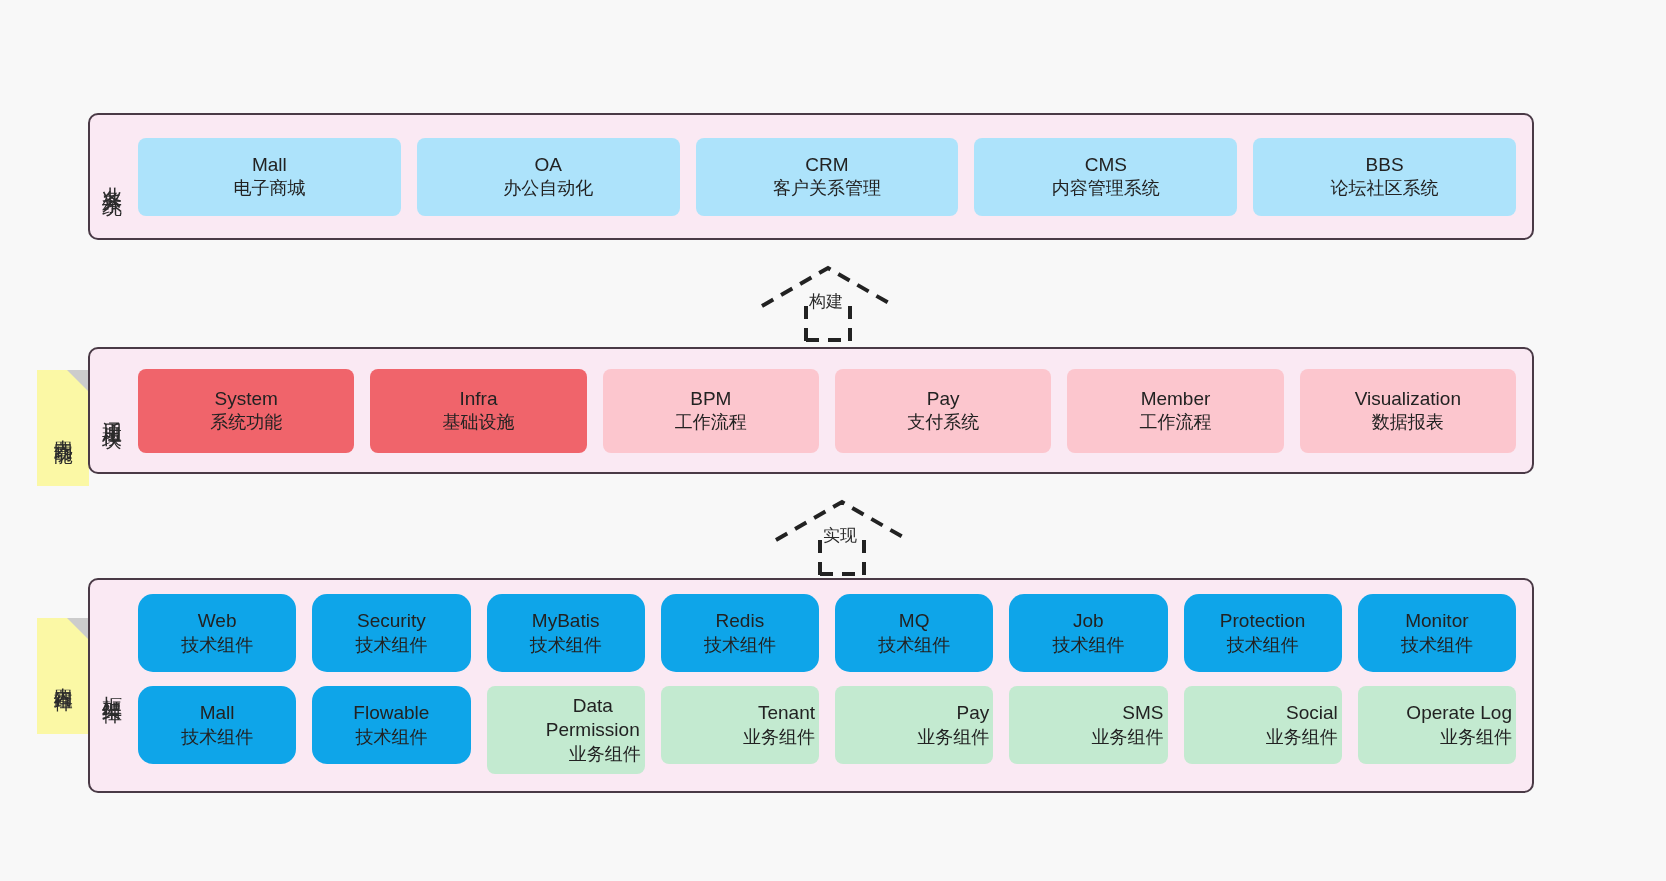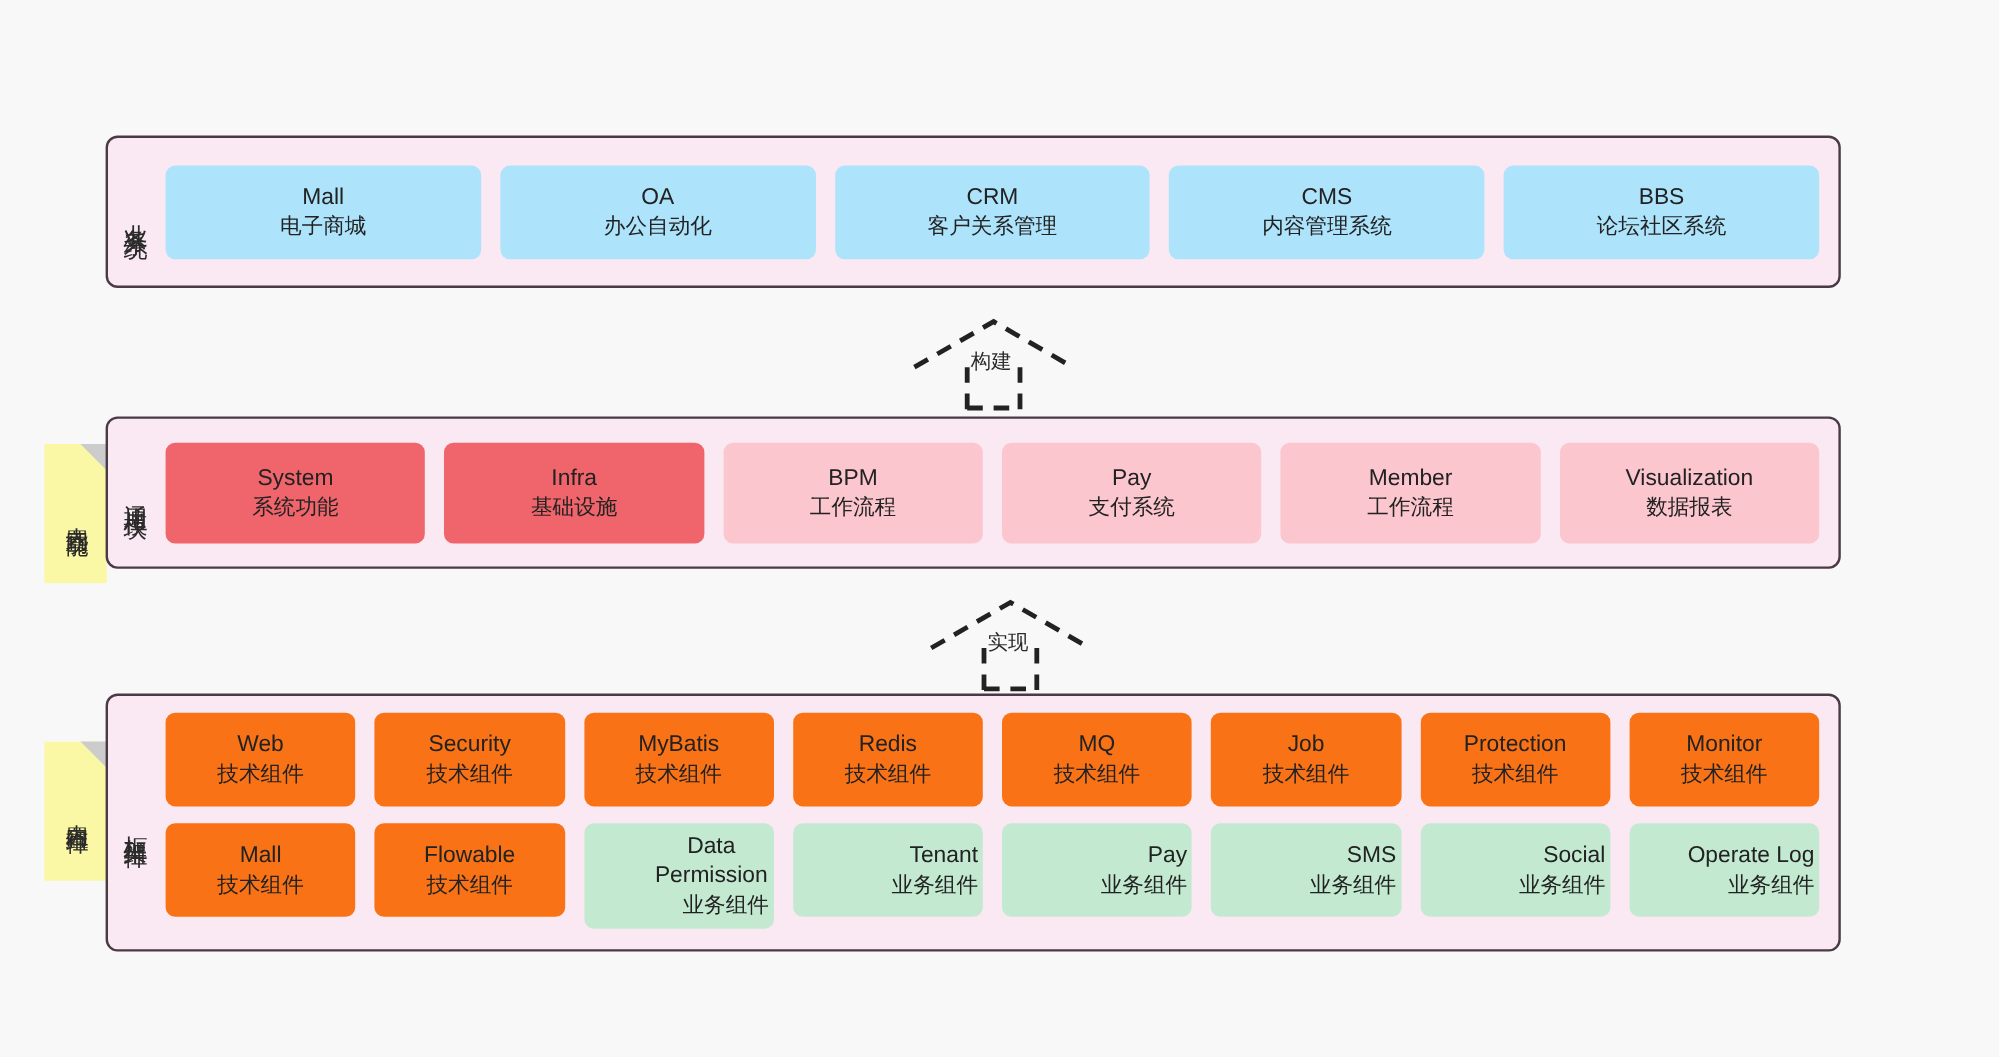--- a/index.html
+++ b/index.html
@@ -65,21 +65,21 @@
     line-height: 1.28;
     padding: 6px 4px;
     user-select: none;
   }
   .card .t1 { font-size: 19px; }
   .card .t2 { font-size: 18px; }
 
   .c-blue       { background: #ade3fb; height: 78px; }
   .c-red        { background: #f0646b; height: 84px; }
   .c-pink       { background: #fcc6ce; height: 84px; }
-  .c-green      { background: #f97316; height: 78px; }
+  .c-green      { background: #0ea5e9; height: 78px; border-radius: 15px; }
   .c-greenlight { background: #c3ead0; height: 78px; align-items: flex-end; }
 
   
   .note {
     position: absolute;
     width: 52px;
     background: #fbf8a5;
     color: #2b2b2b;
     font-size: 19px;
     letter-spacing: 2px;

